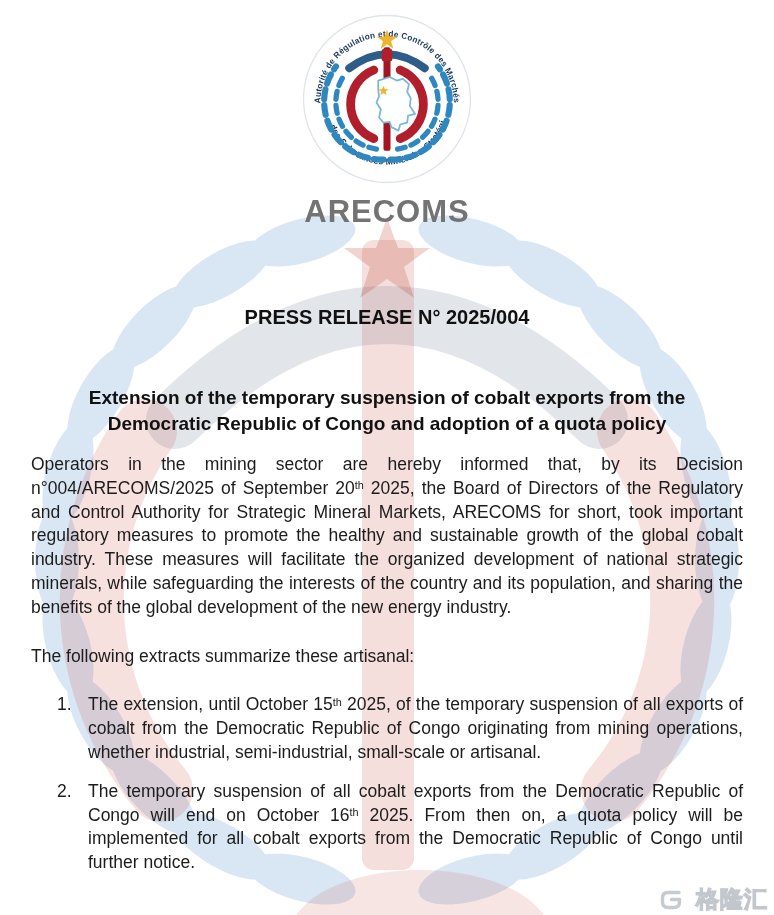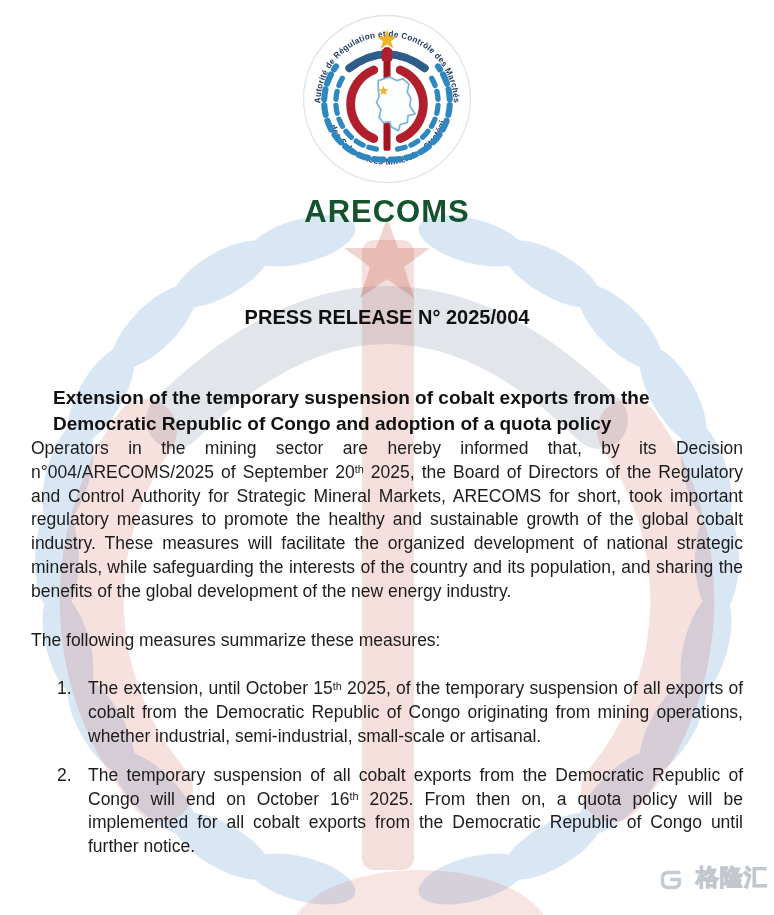--- a/index.html
+++ b/index.html
@@ -20,38 +20,38 @@
     position: relative; z-index: 1;
     padding: 12px 31px 0 31px;
   }
   .logo-wrap { text-align: center; }
   .logo-svg { width: 176px; height: 174px; display: inline-block; }
   .acronym {
     text-align: center;
     font-size: 31px;
     font-weight: bold;
     letter-spacing: 1px;
-    color: #14532d;
+    color: #737373;
     margin-top: 4px;
   }
   .press-release {
     text-align: center;
     font-size: 20px;
     font-weight: bold;
     color: #111;
     margin-top: 76px;
   }
   .doc-title {
-    text-align: left;
+    text-align: center;
     font-size: 19px;
     font-weight: bold;
     line-height: 26px;
     color: #111;
     max-width: 668px;
-    margin: 56px auto 0 auto;
+    margin: 56px auto 16px auto;
   }
   .para {
     font-size: 17.5px;
     line-height: 23.8px;
     text-align: justify;
   }
   .para-1 { }
   .para-2 { margin-top: 25px; text-align: left; }
   .measure-list { margin-top: 25px; list-style: none; }
   .measure-item {
@@ -59,24 +59,24 @@
     padding-left: 57px;
     margin-bottom: 15px;
     font-size: 17.5px;
     line-height: 23.8px;
     text-align: justify;
   }
   .measure-num { position: absolute; left: 26px; top: 0; }
   sup { font-size: 62%; line-height: 0; vertical-align: baseline; position: relative; top: -0.45em; }
   .footer-brand {
     position: absolute;
-    right: 6px; bottom: 22px;
+    right: 6px; bottom: 0;
     z-index: 2;
     display: flex;
-    align-items: flex-end;
+    align-items: center;
     gap: 12px;
   }
   .footer-brand-text {
     font-size: 23px;
     font-weight: bold;
     color: #f0f2f5;
     -webkit-text-stroke: 1.2px #c2c7ce;
     letter-spacing: 1px;
   }
 </style>
@@ -170,21 +170,21 @@
     </svg>
     <div class="acronym">ARECOMS</div>
   </div>
 
   <div class="press-release">PRESS RELEASE N° 2025/004</div>
 
   <div class="doc-title">Extension of the temporary suspension of cobalt exports from the Democratic Republic of Congo and adoption of a quota policy</div>
 
   <p class="para para-1">Operators in the mining sector are hereby informed that, by its Decision n°004/ARECOMS/2025 of September 20<sup>th</sup> 2025, the Board of Directors of the Regulatory and Control Authority for Strategic Mineral Markets, ARECOMS for short, took important regulatory measures to promote the healthy and sustainable growth of the global cobalt industry. These measures will facilitate the organized development of national strategic minerals, while safeguarding the interests of the country and its population, and sharing the benefits of the global development of the new energy industry.</p>
 
-  <p class="para para-2">The following measures summarize these measures:</p>
+  <p class="para para-2">The following extracts summarize these artisanal:</p>
 
   <ol class="measure-list">
     <li class="measure-item">
       <span class="measure-num">1.</span>
       <span>The extension, until October 15<sup>th</sup> 2025, of the temporary suspension of all exports of cobalt from the Democratic Republic of Congo originating from mining operations, whether industrial, semi-industrial, small-scale or artisanal.</span>
     </li>
     <li class="measure-item">
       <span class="measure-num">2.</span>
       <span>The temporary suspension of all cobalt exports from the Democratic Republic of Congo will end on October 16<sup>th</sup> 2025. From then on, a quota policy will be implemented for all cobalt exports from the Democratic Republic of Congo until further notice.</span>
     </li>

